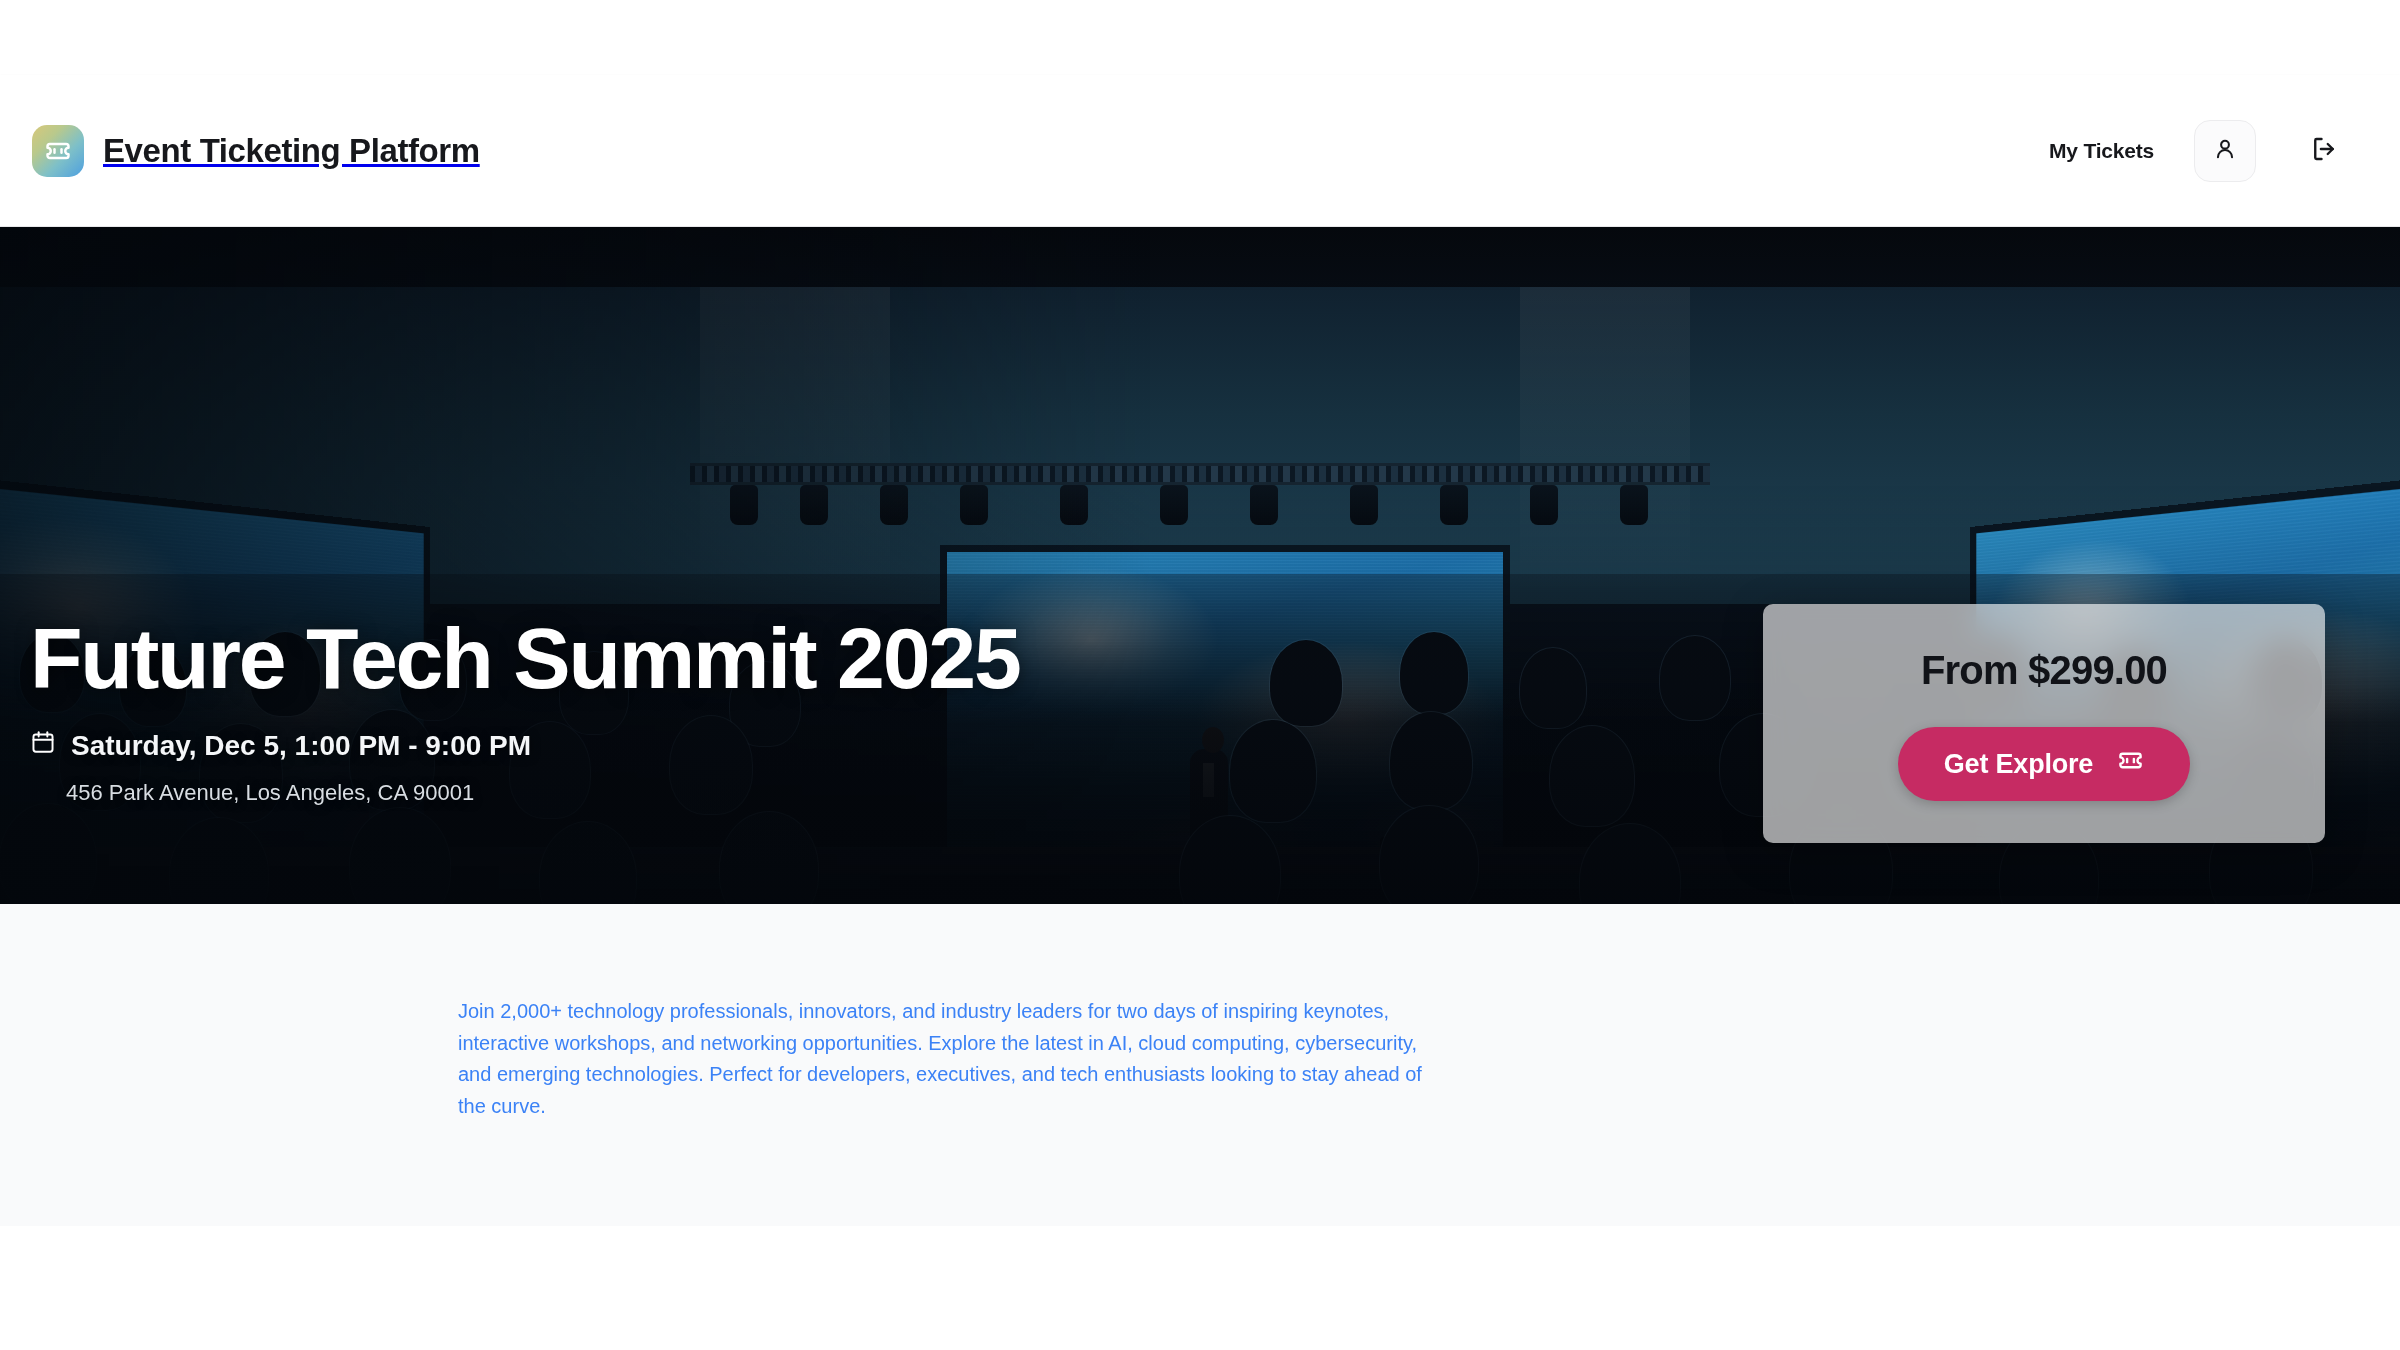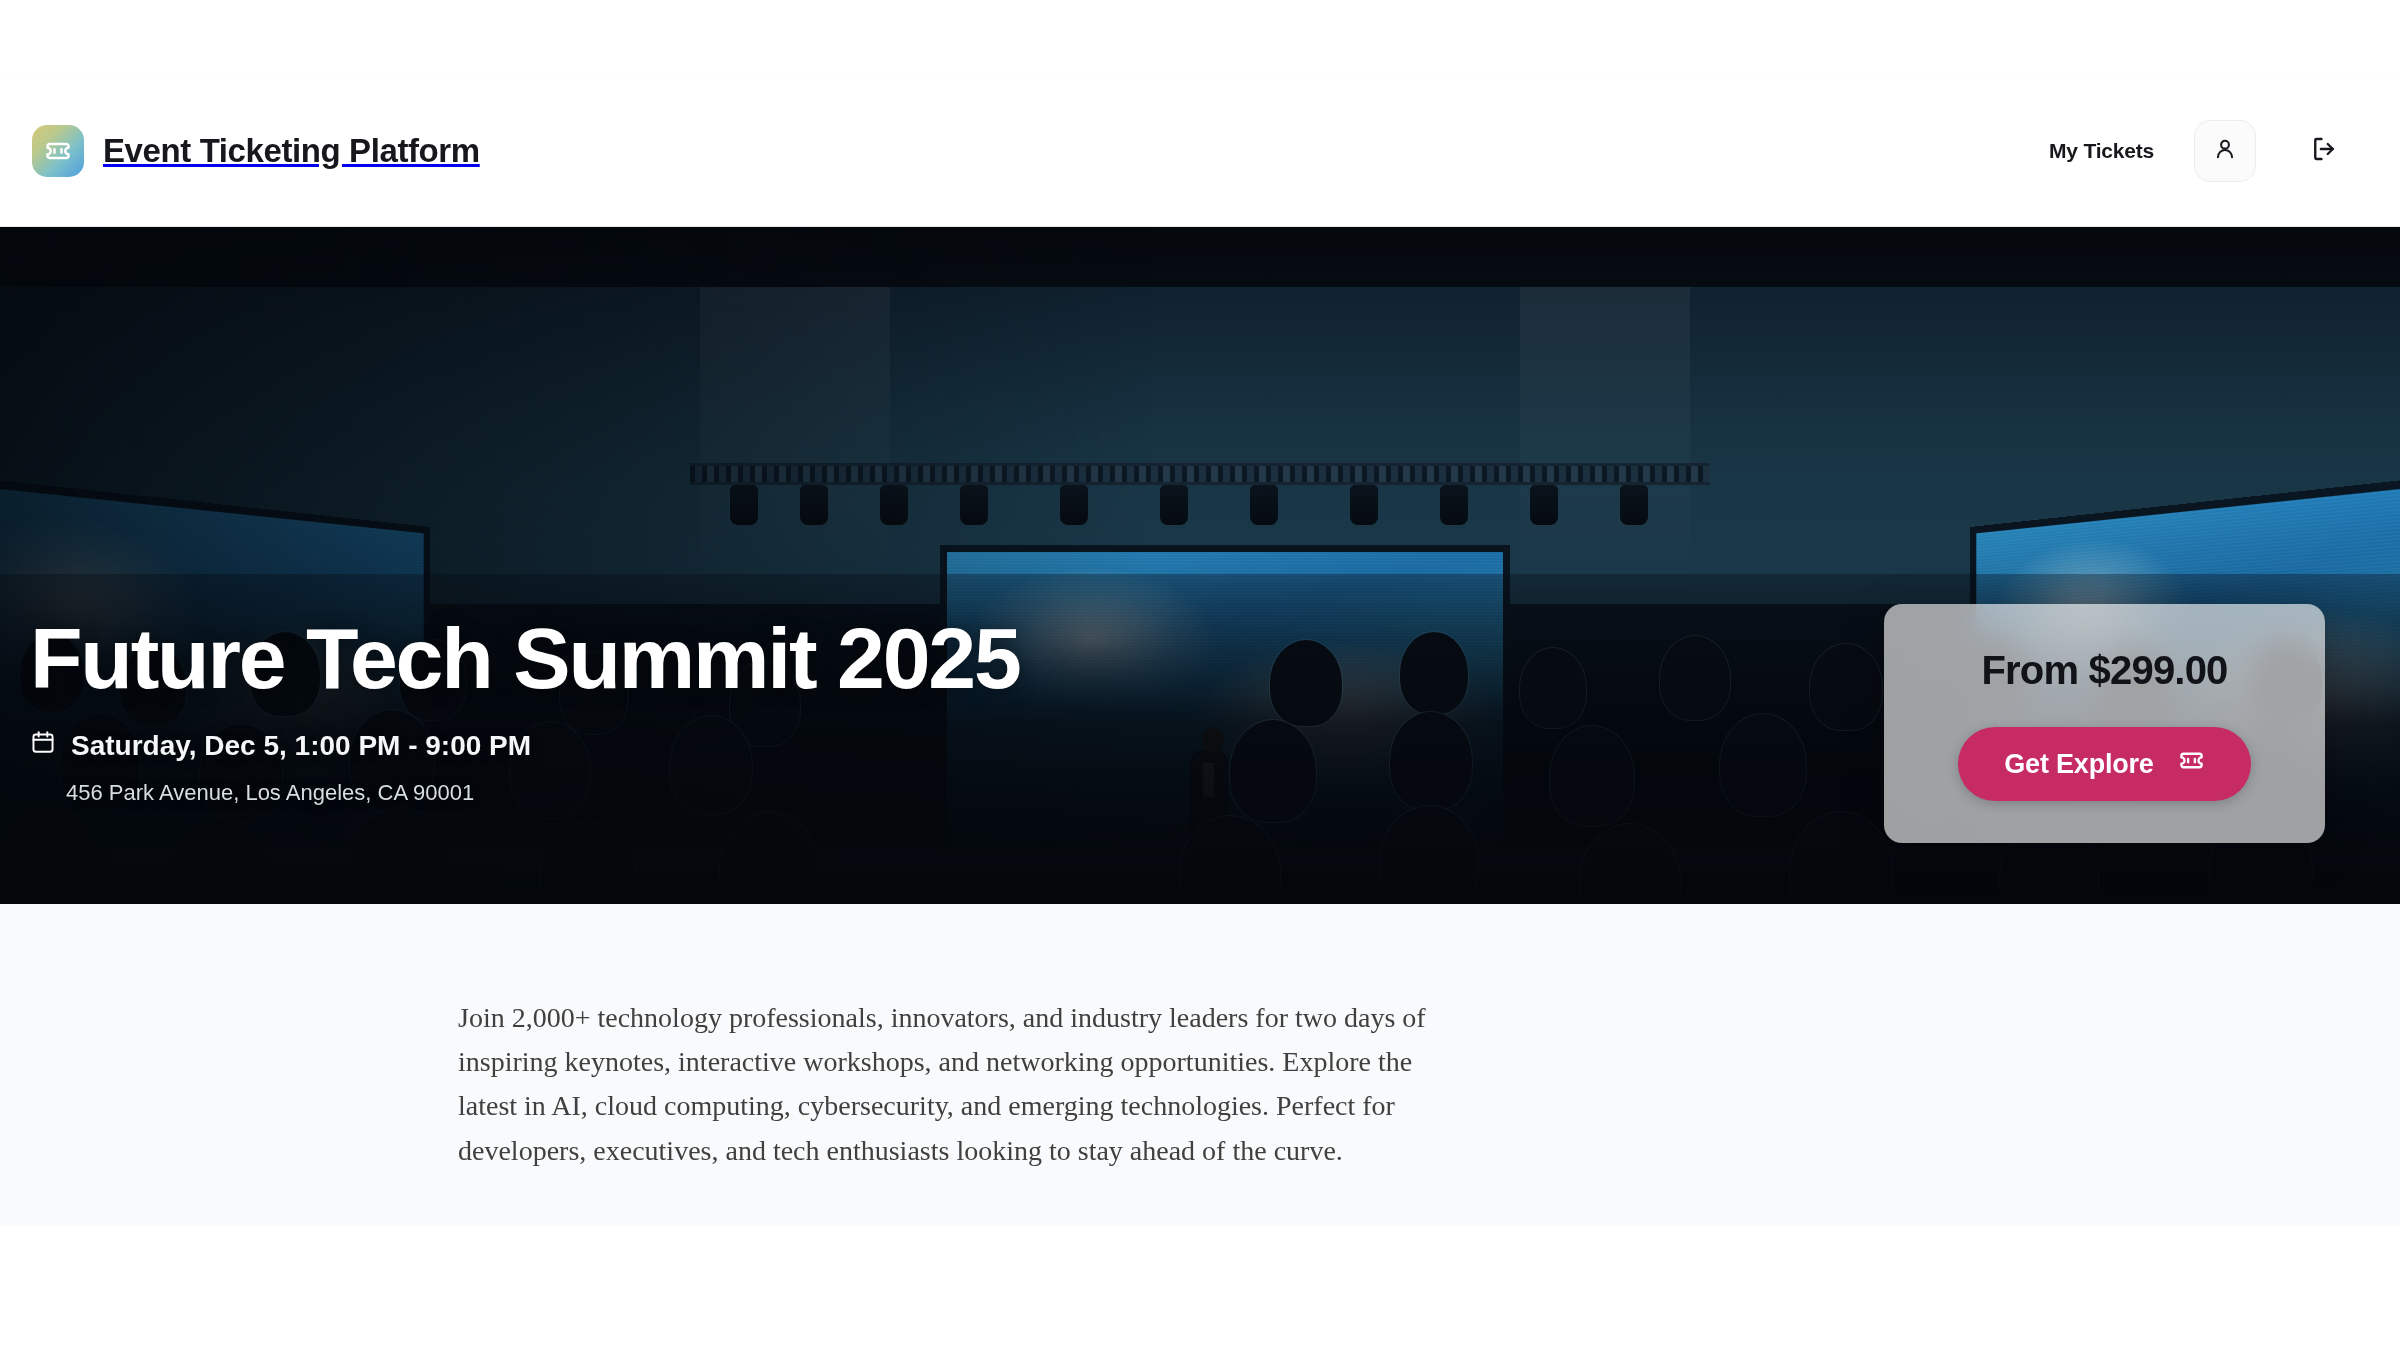--- a/index.html
+++ b/index.html
@@ -202,22 +202,22 @@
   }
   .hero-meta-row.venue { margin-bottom: 6px; }
   .hero-address {
     font-size: 22px; color: #d8dde2; padding-left: 36px;
     text-shadow: 0 1px 10px rgba(0,0,0,.6);
   }
 
   
   .ticket-card {
     position: absolute; right: 75px; top: 377px; z-index: 4;
-    width: 441px; padding: 44px 40px 42px;
-    border-radius: 18px;
+    width: 562px; padding: 44px 40px 42px;
+    border-radius: 10px;
     background: rgba(255,255,255,.62);
     backdrop-filter: blur(14px);
     -webkit-backdrop-filter: blur(14px);
     box-shadow: 0 10px 40px rgba(0,0,0,.28);
     text-align: center;
   }
   .price {
     font-size: 40px; font-weight: bold; color: #111318;
     letter-spacing: -0.8px; margin-bottom: 34px;
   }
@@ -235,23 +235,22 @@
     background: #f9fafb;
     padding: 92px 0 0;
     height: 322px;
   }
   .about-inner { max-width: 1900px; margin: 0; padding-left: 458px; padding-right: 460px; }
   .about-title {
     font-size: 40px; font-weight: bold; color: #101215;
     letter-spacing: -0.7px; margin-bottom: 46px;
   }
   .about-text {
-    font-size: 28px; line-height: 1.58; color: #404040;
+    font-size: 20px; line-height: 1.58; color: #3b82f6;
     max-width: 1450px;
-    font-family: Liberation Serif, serif;
   }
 
   .page-tail { background: #ffffff; height: 1000px; }
 </style>
 </head>
 <body>
 
 <div class="top-gap"></div>
 
 <div class="header">

